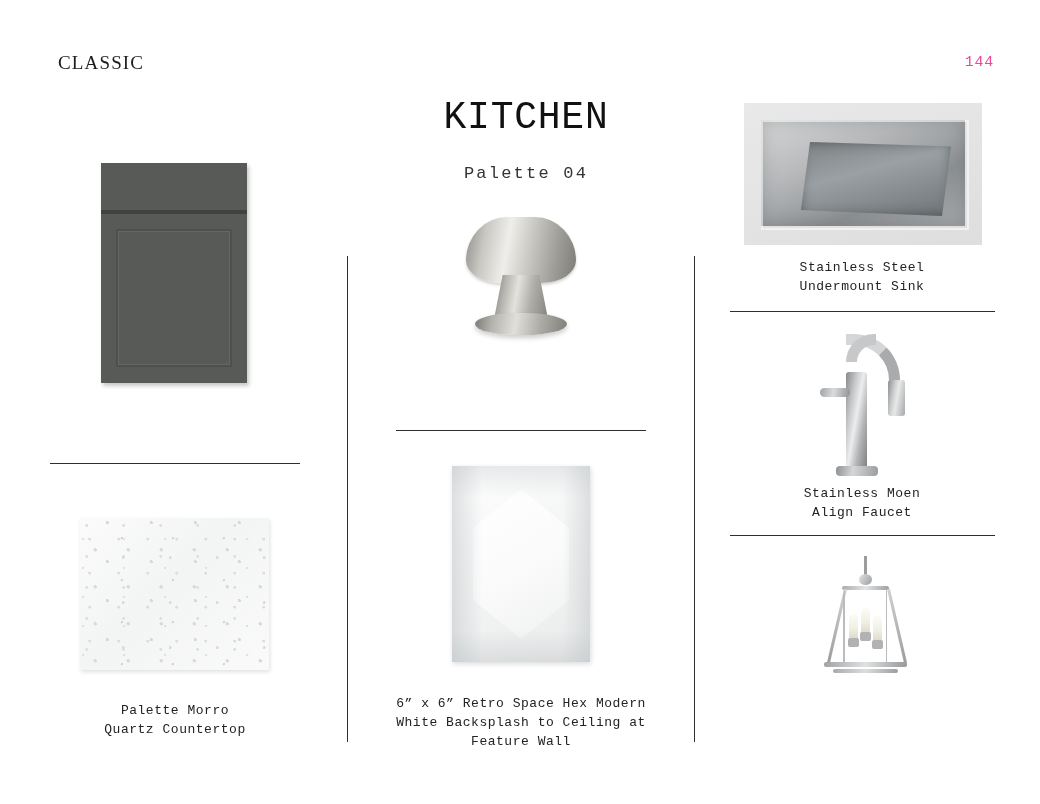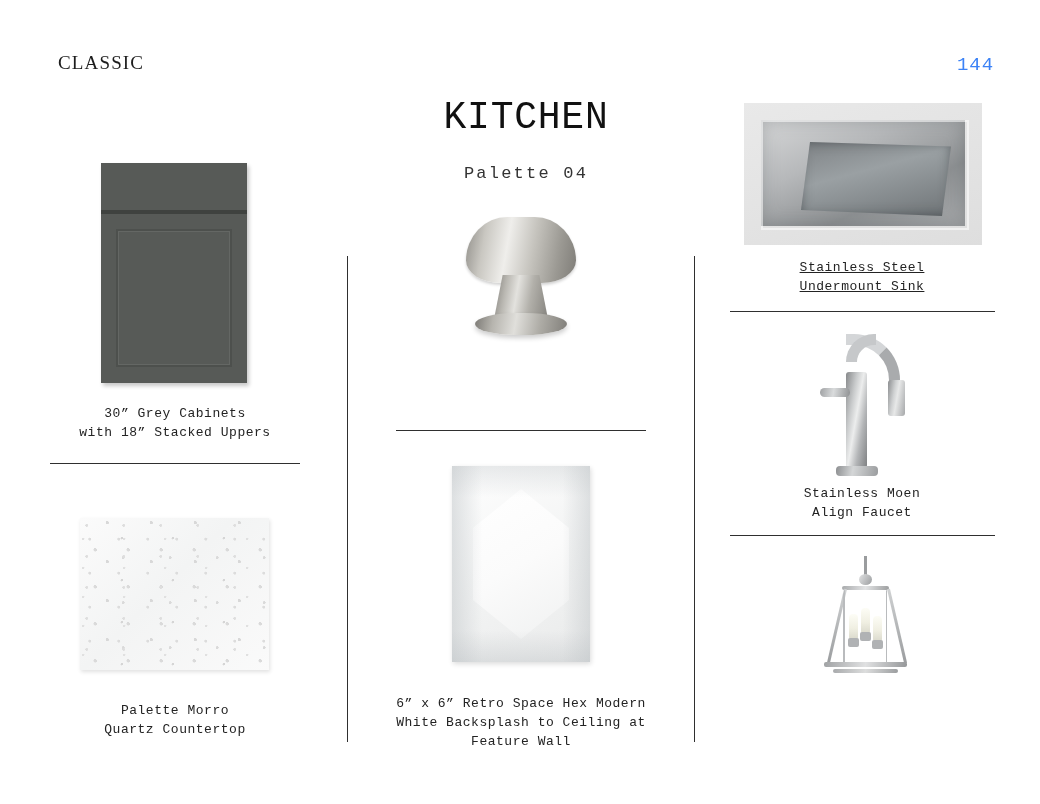--- a/index.html
+++ b/index.html
@@ -26,22 +26,22 @@
     font-family: "Liberation Serif", serif;
     font-size: 19px;
     letter-spacing: 0.06em;
     color: #1d1d1d;
   }
   .page-number {
     position: absolute;
     right: 58px;
     top: 54px;
     font-family: "Liberation Mono", monospace;
-    font-size: 19px;
-    color: #3b82f6;
+    font-size: 15px;
+    color: #ec4899;
     letter-spacing: 0.05em;
   }
 
   
   .title {
     position: absolute;
     left: 0;
     right: 0;
     top: 96px;
     text-align: center;
@@ -427,22 +427,20 @@
   <div class="title">KITCHEN</div>
   <div class="subtitle">Palette 04</div>
 
   <div class="vline left-div"></div>
   <div class="vline right-div"></div>
 
   <div class="cabinet">
     <div class="drawer-line"></div>
     <div class="door-inset"></div>
   </div>
-  <div class="caption" style="left:38px; top:404px; width:274px;">30” Grey Cabinets
-with 18” Stacked Uppers</div>
   <div class="hrule" style="left:50px; top:463px; width:250px;"></div>
 
   <div class="quartz"></div>
   <div class="caption" style="left:38px; top:701px; width:274px;">Palette Morro
 Quartz Countertop</div>
 
   <div class="knob-wrap">
     <div class="knob-cap"></div>
     <div class="knob-neck"></div>
     <div class="knob-base"></div>
@@ -456,21 +454,21 @@
   <div class="caption" style="left:375px; top:694px; width:292px;">6” x 6” Retro Space Hex Modern
 White Backsplash to Ceiling at
 Feature Wall</div>
 
   <div class="sink-photo">
     <div class="sink-basin">
       <div class="sink-inner"></div>
     </div>
     <div class="sink-rim"></div>
   </div>
-  <div class="caption" style="left:722px; top:258px; width:280px;text-decoration:underline;">Stainless Steel
+  <div class="caption" style="left:722px; top:258px; width:280px;">Stainless Steel
 Undermount Sink</div>
   <div class="hrule" style="left:730px; top:311px; width:265px;"></div>
 
   <div class="faucet">
     <div class="arc"></div>
     <div class="arc-left"></div>
     <div class="spout"></div>
     <div class="column"></div>
     <div class="handle"></div>
     <div class="base"></div>

